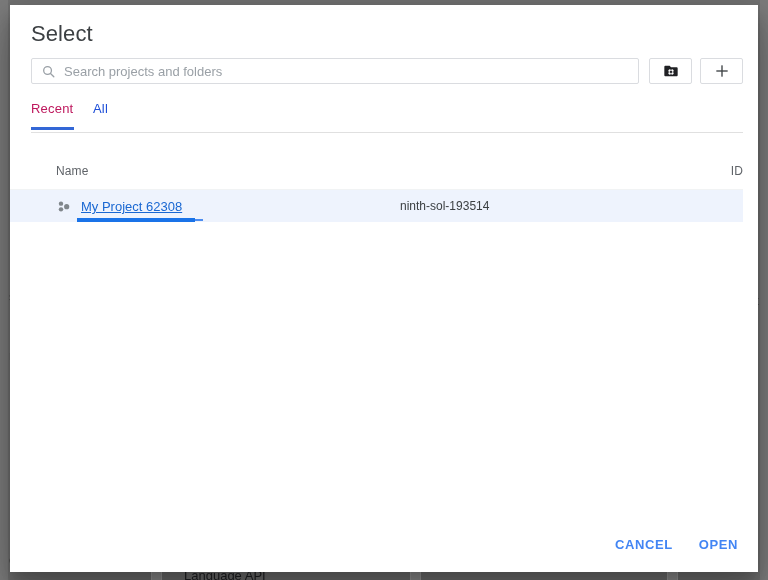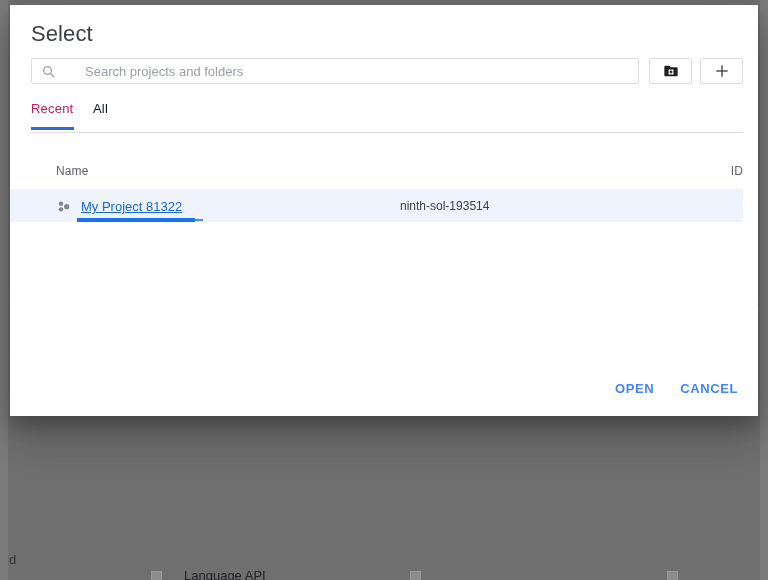--- a/index.html
+++ b/index.html
@@ -58,21 +58,21 @@
     border: 1px solid #9a9a9a;
     background: #8d8d8d;
   }
 
   
   .dialog {
     position: absolute;
     left: 10px;
     top: 5px;
     width: 748px;
-    height: 411px;
+    height: 567px;
     background: #ffffff;
     box-shadow: 0 11px 15px rgba(0,0,0,0.2), 0 9px 46px rgba(0,0,0,0.12), 0 24px 38px rgba(0,0,0,0.14);
     box-sizing: border-box;
     overflow: hidden;
   }
 
   .dialog-title {
     position: absolute;
     left: 21px;
     top: 16px;
@@ -114,21 +114,20 @@
   .search-input {
     border: 0;
     outline: 0;
     flex: 1 1 auto;
     font-family: "Liberation Sans", sans-serif;
     font-size: 13px;
     color: #3c4043;
     background: transparent;
     padding: 0;
     height: 22px;
-    margin-left: 21px;
   }
   .search-input::placeholder { color: #9aa0a6; }
 
   .icon-btn {
     position: absolute;
     top: 0;
     width: 43px;
     height: 26px;
     border: 1px solid #dadce0;
     border-radius: 2px;
@@ -150,21 +149,21 @@
     position: absolute;
     left: 21px;
     top: 96px;
     right: 18px;
     height: 28px;
   }
   .tab {
     position: absolute;
     top: 0;
     font-size: 13px;
-    color: #0f172a;
+    color: #1d4ed8;
     padding-bottom: 8px;
     cursor: pointer;
     letter-spacing: 0.2px;
   }
   .tab-recent { left: 0; color: #be185d; }
   .tab-all    { left: 62px; }
   .tab-indicator {
     position: absolute;
     left: 0;
     top: 26px;
@@ -347,25 +346,25 @@
 
     <div class="table-row">
       <span class="project-icon">
         <svg viewBox="0 0 24 24" width="16" height="16" fill="currentColor">
           <circle cx="7.5" cy="7" r="3.3"></circle>
           <circle cx="16" cy="11.5" r="3.9"></circle>
           <circle cx="7.5" cy="15.5" r="3.3"></circle>
         </svg>
       </span>
       <div class="cell-name">
-        <span class="project-link">My Project 81322</span>
+        <span class="project-link">My Project 62308</span>
       </div>
       <div class="cell-id">ninth-sol-193514</div>
       <div class="row-focus-bar"></div>
     </div>
   </div>
 
   <div class="footer">
+    <button class="text-btn">CANCEL</button>
     <button class="text-btn">OPEN</button>
-    <button class="text-btn">CANCEL</button>
   </div>
 
 </div>
 
 </body></html>

